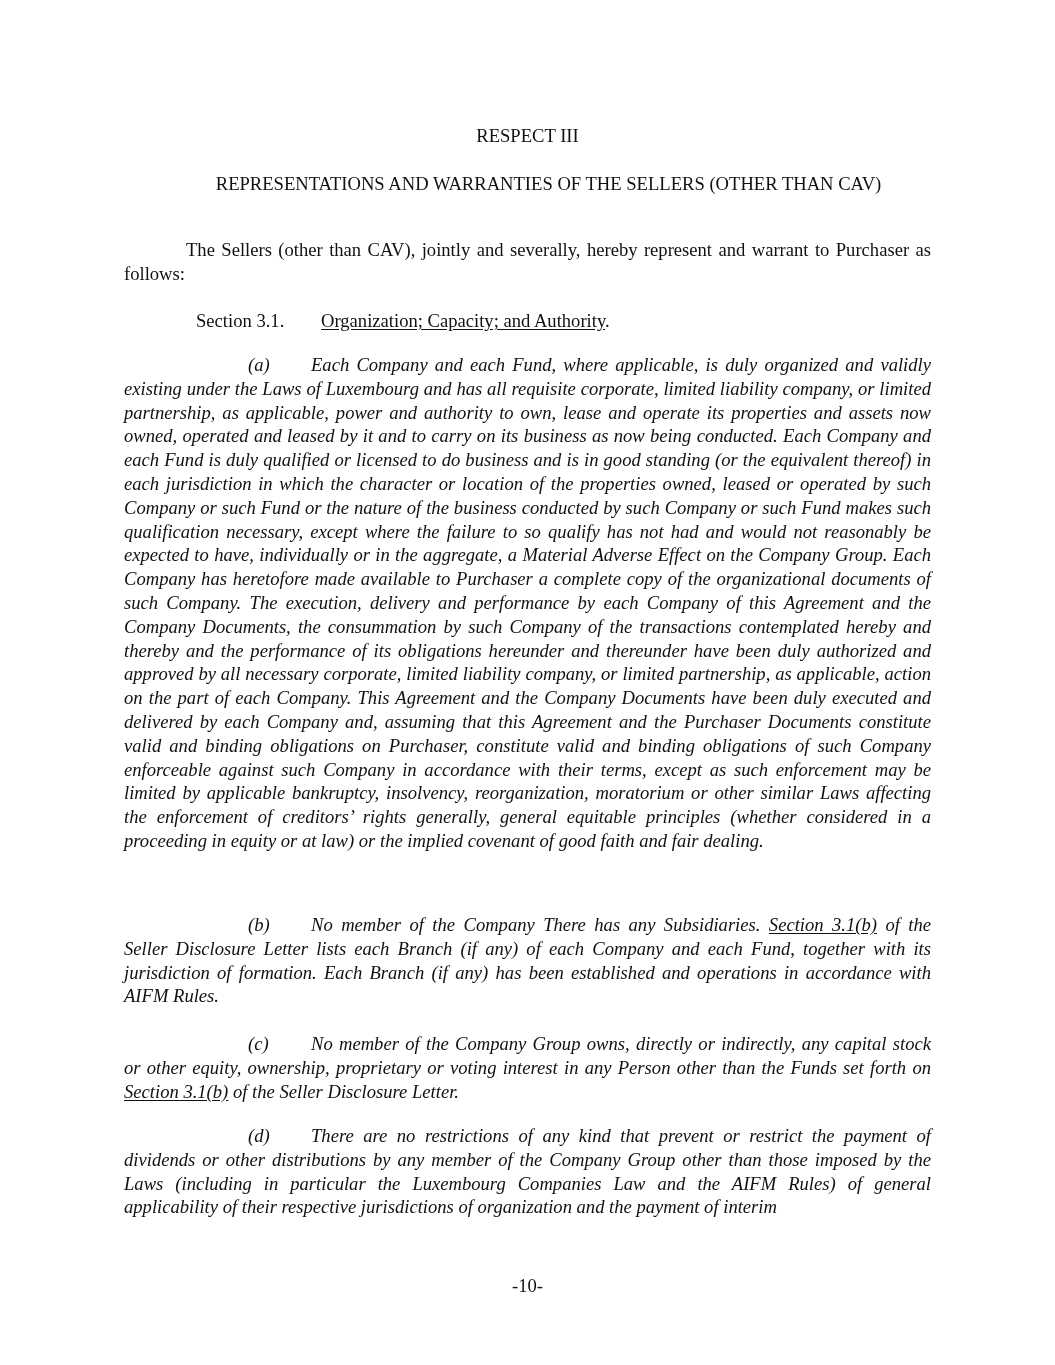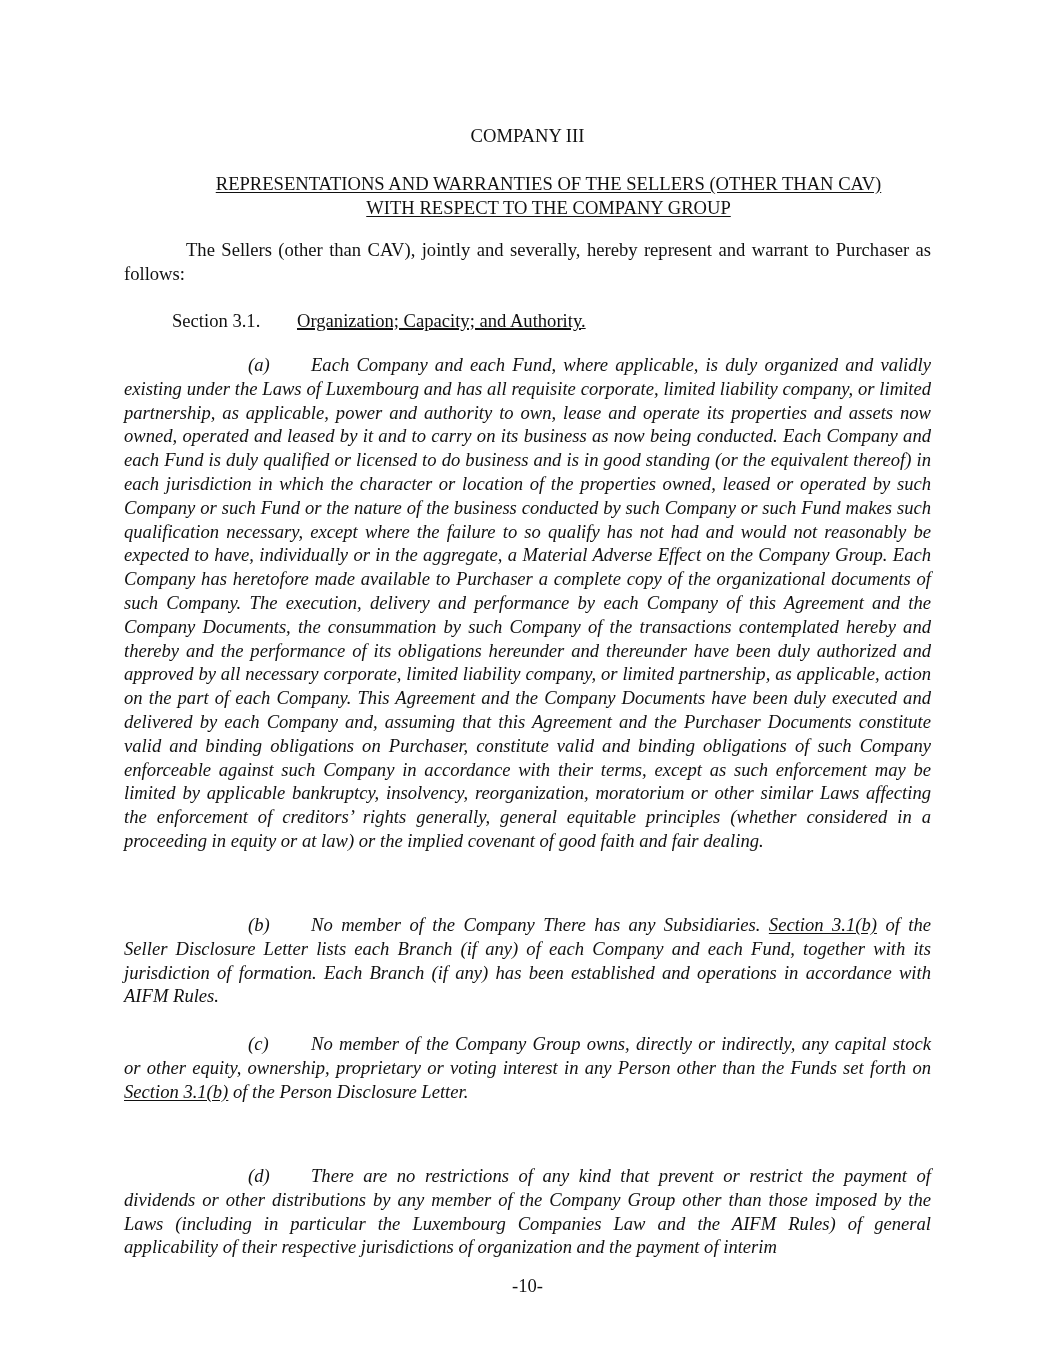--- a/index.html
+++ b/index.html
@@ -4,61 +4,60 @@
 <style>
   html, body { margin: 0; padding: 0; background: #ffffff; }
   body { width: 1055px; height: 1365px; position: relative; overflow: hidden; }
   .page {
     position: absolute; left: 124px; top: 0; width: 807px;
     font-family: "Liberation Serif", serif; font-size: 18.6px; line-height: 23.8px; color: #111;
   }
   .center { text-align: center; }
   .article { position: absolute; left: 0; top: 124px; width: 807px; }
   .heading { position: absolute; left: 0; top: 172px; width: 807px; }
-  .heading span { text-decoration: underline; text-underline-offset: 2px; margin-left: 42px; }
+  .heading span { text-underline-offset: 2px; margin-left: 42px; }
   .p { position: absolute; left: 0; width: 807px; text-align: justify; }
   .intro { top: 238px; text-indent: 62px; }
-  .sec { position: absolute; left: 48px; top: 309px; text-decoration: underline; }
+  .sec { position: absolute; left: 72px; top: 309px; }
   .sec .num { display: inline-block; width: 125px; }
   .u { text-decoration: underline; text-underline-offset: 2px; }
   .pa { top: 353px; }
   .pb { top: 913px; }
   .pc { top: 1032px; }
-  .pd { top: 1164px; }
+  .pd { top: 1124px; }
   .sub { text-indent: 124px; font-style: italic; }
   .sub .lbl { display: inline-block; width: 63px; text-indent: 0; }
   .pagenum { position: absolute; left: 0; top: 1274px; width: 807px; }
 </style>
 </head>
 <body>
 
 <div class="page">
-  <div class="article center">COMPANY III</div>
+  <div class="article center">RESPECT III</div>
 
   <div class="heading center">
     <span>REPRESENTATIONS AND WARRANTIES OF THE SELLERS (OTHER THAN CAV)</span><br>
-    <span>WITH RESPECT TO THE COMPANY GROUP</span>
   </div>
 
   <div class="p intro">The Sellers (other than CAV), jointly and severally, hereby represent and warrant to Purchaser as follows:</div>
 
   <div class="sec">
     <span class="num">Section 3.1.</span><span class="u">Organization; Capacity; and Authority</span><span>.</span>
   </div>
 
   <div class="p pa sub">
     <span class="lbl">(a)</span><span>Each Company and each Fund, where applicable, is duly organized and validly existing under the Laws of Luxembourg and has all requisite corporate, limited liability company, or limited partnership, as applicable, power and authority to own, lease and operate its properties and assets now owned, operated and leased by it and to carry on its business as now being conducted.  Each Company and each Fund is duly qualified or licensed to do business and is in good standing (or the equivalent thereof) in each jurisdiction in which the character or location of the properties owned, leased or operated by such Company or such Fund or the nature of the business conducted by such Company or such Fund makes such qualification necessary, except where the failure to so qualify has not had and would not reasonably be expected to have, individually or in the aggregate, a Material Adverse Effect on the Company Group. Each Company has heretofore made available to Purchaser a complete copy of the organizational documents of such Company. The execution, delivery and performance by each Company of this Agreement and the Company Documents, the consummation by such Company of the transactions contemplated hereby and thereby and the performance of its obligations hereunder and thereunder have been duly authorized and approved by all necessary corporate, limited liability company, or limited partnership, as applicable, action on the part of each Company. This Agreement and the Company Documents have been duly executed and delivered by each Company and, assuming that this Agreement and the Purchaser Documents constitute valid and binding obligations on Purchaser, constitute valid and binding obligations of such Company enforceable against such Company in accordance with their terms, except as such enforcement may be limited by applicable bankruptcy, insolvency, reorganization, moratorium or other similar Laws affecting the enforcement of creditors’ rights generally, general equitable principles (whether considered in a proceeding in equity or at law) or the implied covenant of good faith and fair dealing.</span>
   </div>
 
   <div class="p pb sub">
     <span class="lbl">(b)</span><span>No member of the Company There has any Subsidiaries. </span><span class="u">Section 3.1(b)</span><span> of the Seller Disclosure Letter lists each Branch (if any) of each Company and each Fund, together with its jurisdiction of formation. Each Branch (if any) has been established and operations in accordance with AIFM Rules.</span>
   </div>
 
   <div class="p pc sub">
-    <span class="lbl">(c)</span><span>No member of the Company Group owns, directly or indirectly, any capital stock or other equity, ownership, proprietary or voting interest in any Person other than the Funds set forth on </span><span class="u">Section 3.1(b)</span><span> of the Person Disclosure Letter.</span>
+    <span class="lbl">(c)</span><span>No member of the Company Group owns, directly or indirectly, any capital stock or other equity, ownership, proprietary or voting interest in any Person other than the Funds set forth on </span><span class="u">Section 3.1(b)</span><span> of the Seller Disclosure Letter.</span>
   </div>
 
   <div class="p pd sub">
     <span class="lbl">(d)</span><span>There are no restrictions of any kind that prevent or restrict the payment of dividends or other distributions by any member of the Company Group other than those imposed by the Laws (including in particular the Luxembourg Companies Law and the AIFM Rules) of general applicability of their respective jurisdictions of organization and the payment of interim</span>
   </div>
 
   <div class="pagenum center">-10-</div>
 </div>
 
 </body></html>

